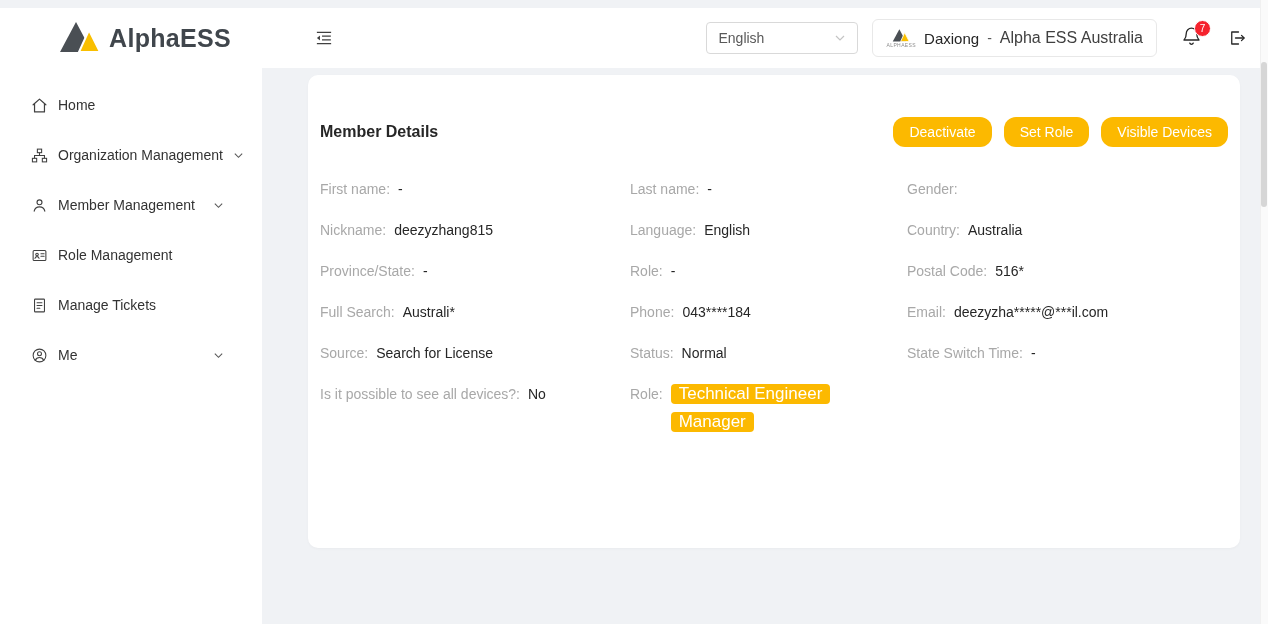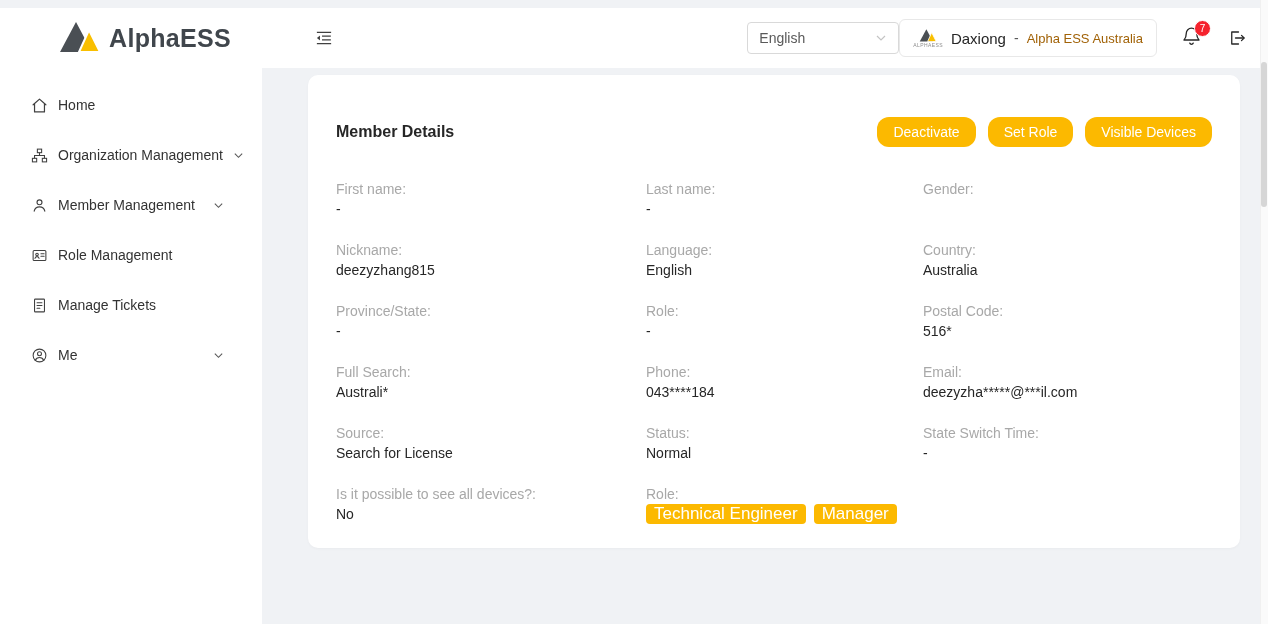--- a/index.html
+++ b/index.html
@@ -7,48 +7,48 @@
   .app { position:relative; width:1268px; height:624px; background:#f0f2f5; overflow:hidden; }
 
   
   .header { position:absolute; left:0; top:8px; width:1268px; height:60px; background:#fff; display:flex; align-items:center; z-index:3; }
   .logo { width:290px; display:flex; align-items:center; justify-content:center; gap:8px; cursor:pointer; }
   .logo-text { font-size:25px; font-weight:600; color:#40464c; letter-spacing:.3px; }
   .collapse { margin-left:26px; display:flex; align-items:center; cursor:pointer; }
   .header-right { margin-left:auto; display:flex; align-items:center; padding-right:22px; }
   .lang-select { width:152px; height:32px; border:1px solid #d9d9d9; border-radius:4px; display:flex; align-items:center; padding:0 11px; font-size:14px; color:#595959; background:#fff; cursor:pointer; }
   .lang-select .chev { margin-left:auto; display:flex; align-items:center; }
-  .user-btn { height:38px; border:1px solid #e8e8e8; border-radius:6px; display:flex; align-items:center; gap:8px; padding:0 13px; background:#fff; cursor:pointer; }
+  .user-btn { margin-left:14px; height:38px; border:1px solid #e8e8e8; border-radius:6px; display:flex; align-items:center; gap:8px; padding:0 13px; background:#fff; cursor:pointer; }
   .mini-logo { display:flex; flex-direction:column; align-items:center; line-height:1; }
   .mini-logo i { font-style:normal; font-size:5px; color:#8c8c8c; letter-spacing:.4px; text-transform:uppercase; margin-top:1px; }
   .u-name { font-size:15px; color:#262626; font-weight:500; }
   .u-sep { font-size:14px; color:#595959; }
-  .u-org { font-size:13px; color:#a16207; }
+  .u-org { font-size:16px; color:#404040; }
   .bell-wrap { margin-left:24px; position:relative; display:flex; align-items:center; cursor:pointer; }
   .badge { position:absolute; top:-6px; right:-9px; min-width:17px; height:17px; border-radius:9px; background:var(--badge-red,#f5222d); color:#fff; font-size:10px; display:flex; align-items:center; justify-content:center; border:1px solid #fff; padding:0 3px; }
   .logout { margin-left:26px; display:flex; align-items:center; cursor:pointer; }
 
   
   .sidebar { position:absolute; left:0; top:60px; width:262px; height:564px; background:#fff; z-index:2; }
   .menu { padding-top:20px; }
   .menu-item { height:50px; display:flex; align-items:center; gap:10px; padding:0 38px 0 31px; font-size:14px; color:#333; cursor:pointer; }
   .mi-icon { display:flex; align-items:center; width:17px; }
   .mi-label { white-space:nowrap; }
   .mi-chevron { margin-left:auto; display:flex; align-items:center; }
 
   
   .main { position:absolute; left:290px; top:60px; width:970px; height:564px; }
-  .card { margin:15px 20px 0 18px; height:473px; background:#fff; border-radius:10px; padding:42px 28px 28px; box-shadow:0 1px 3px rgba(0,0,0,.03); }
+  .card { margin:15px 20px 0 18px; height:473px; background:#fff; border-radius:10px; padding:42px 12px 28px; box-shadow:0 1px 3px rgba(0,0,0,.03); }
   .card-head { display:flex; align-items:center; justify-content:space-between; }
   .card-title { font-size:16px; font-weight:700; color:#262626; }
   .actions { display:flex; gap:12px; }
   .action-btn { height:30px; padding:0 16px; background:var(--accent,#fcb900); color:#fff; border:none; border-radius:12px; font-size:14px; font-family:inherit; cursor:pointer; }
 
   .fields { margin-top:32px; display:grid; grid-template-columns:310px 277px 1fr; row-gap:21px; font-size:14px; align-items:start; }
-  .field { display:flex; align-items:flex-start; line-height:20px;flex-direction:column; }
+  .field { display:flex; align-items:flex-start; line-height:20px; }
   .f-label { color:#a8a8a8; white-space:nowrap; }
   .f-label::after { content:":"; margin-right:8px; }
   .f-value { color:#262626; }
   .f-value.narrow { max-width:150px; overflow-wrap:break-word; }
   .f-badges { display:flex; gap:8px; flex-wrap:wrap; }
   .role-badge { background:var(--accent,#fcb900); color:#fff; font-size:17px; line-height:20px; padding:0 8px; border-radius:4px; white-space:nowrap; }
 
   
   .scroll-track { position:absolute; right:0; top:0; width:8px; height:624px; background:#fafafa; border-left:1px solid #f0f0f0; z-index:4; }
   .scroll-thumb { position:absolute; right:1px; top:62px; width:6px; height:145px; background:#d6d6d6; border-radius:3px; }

